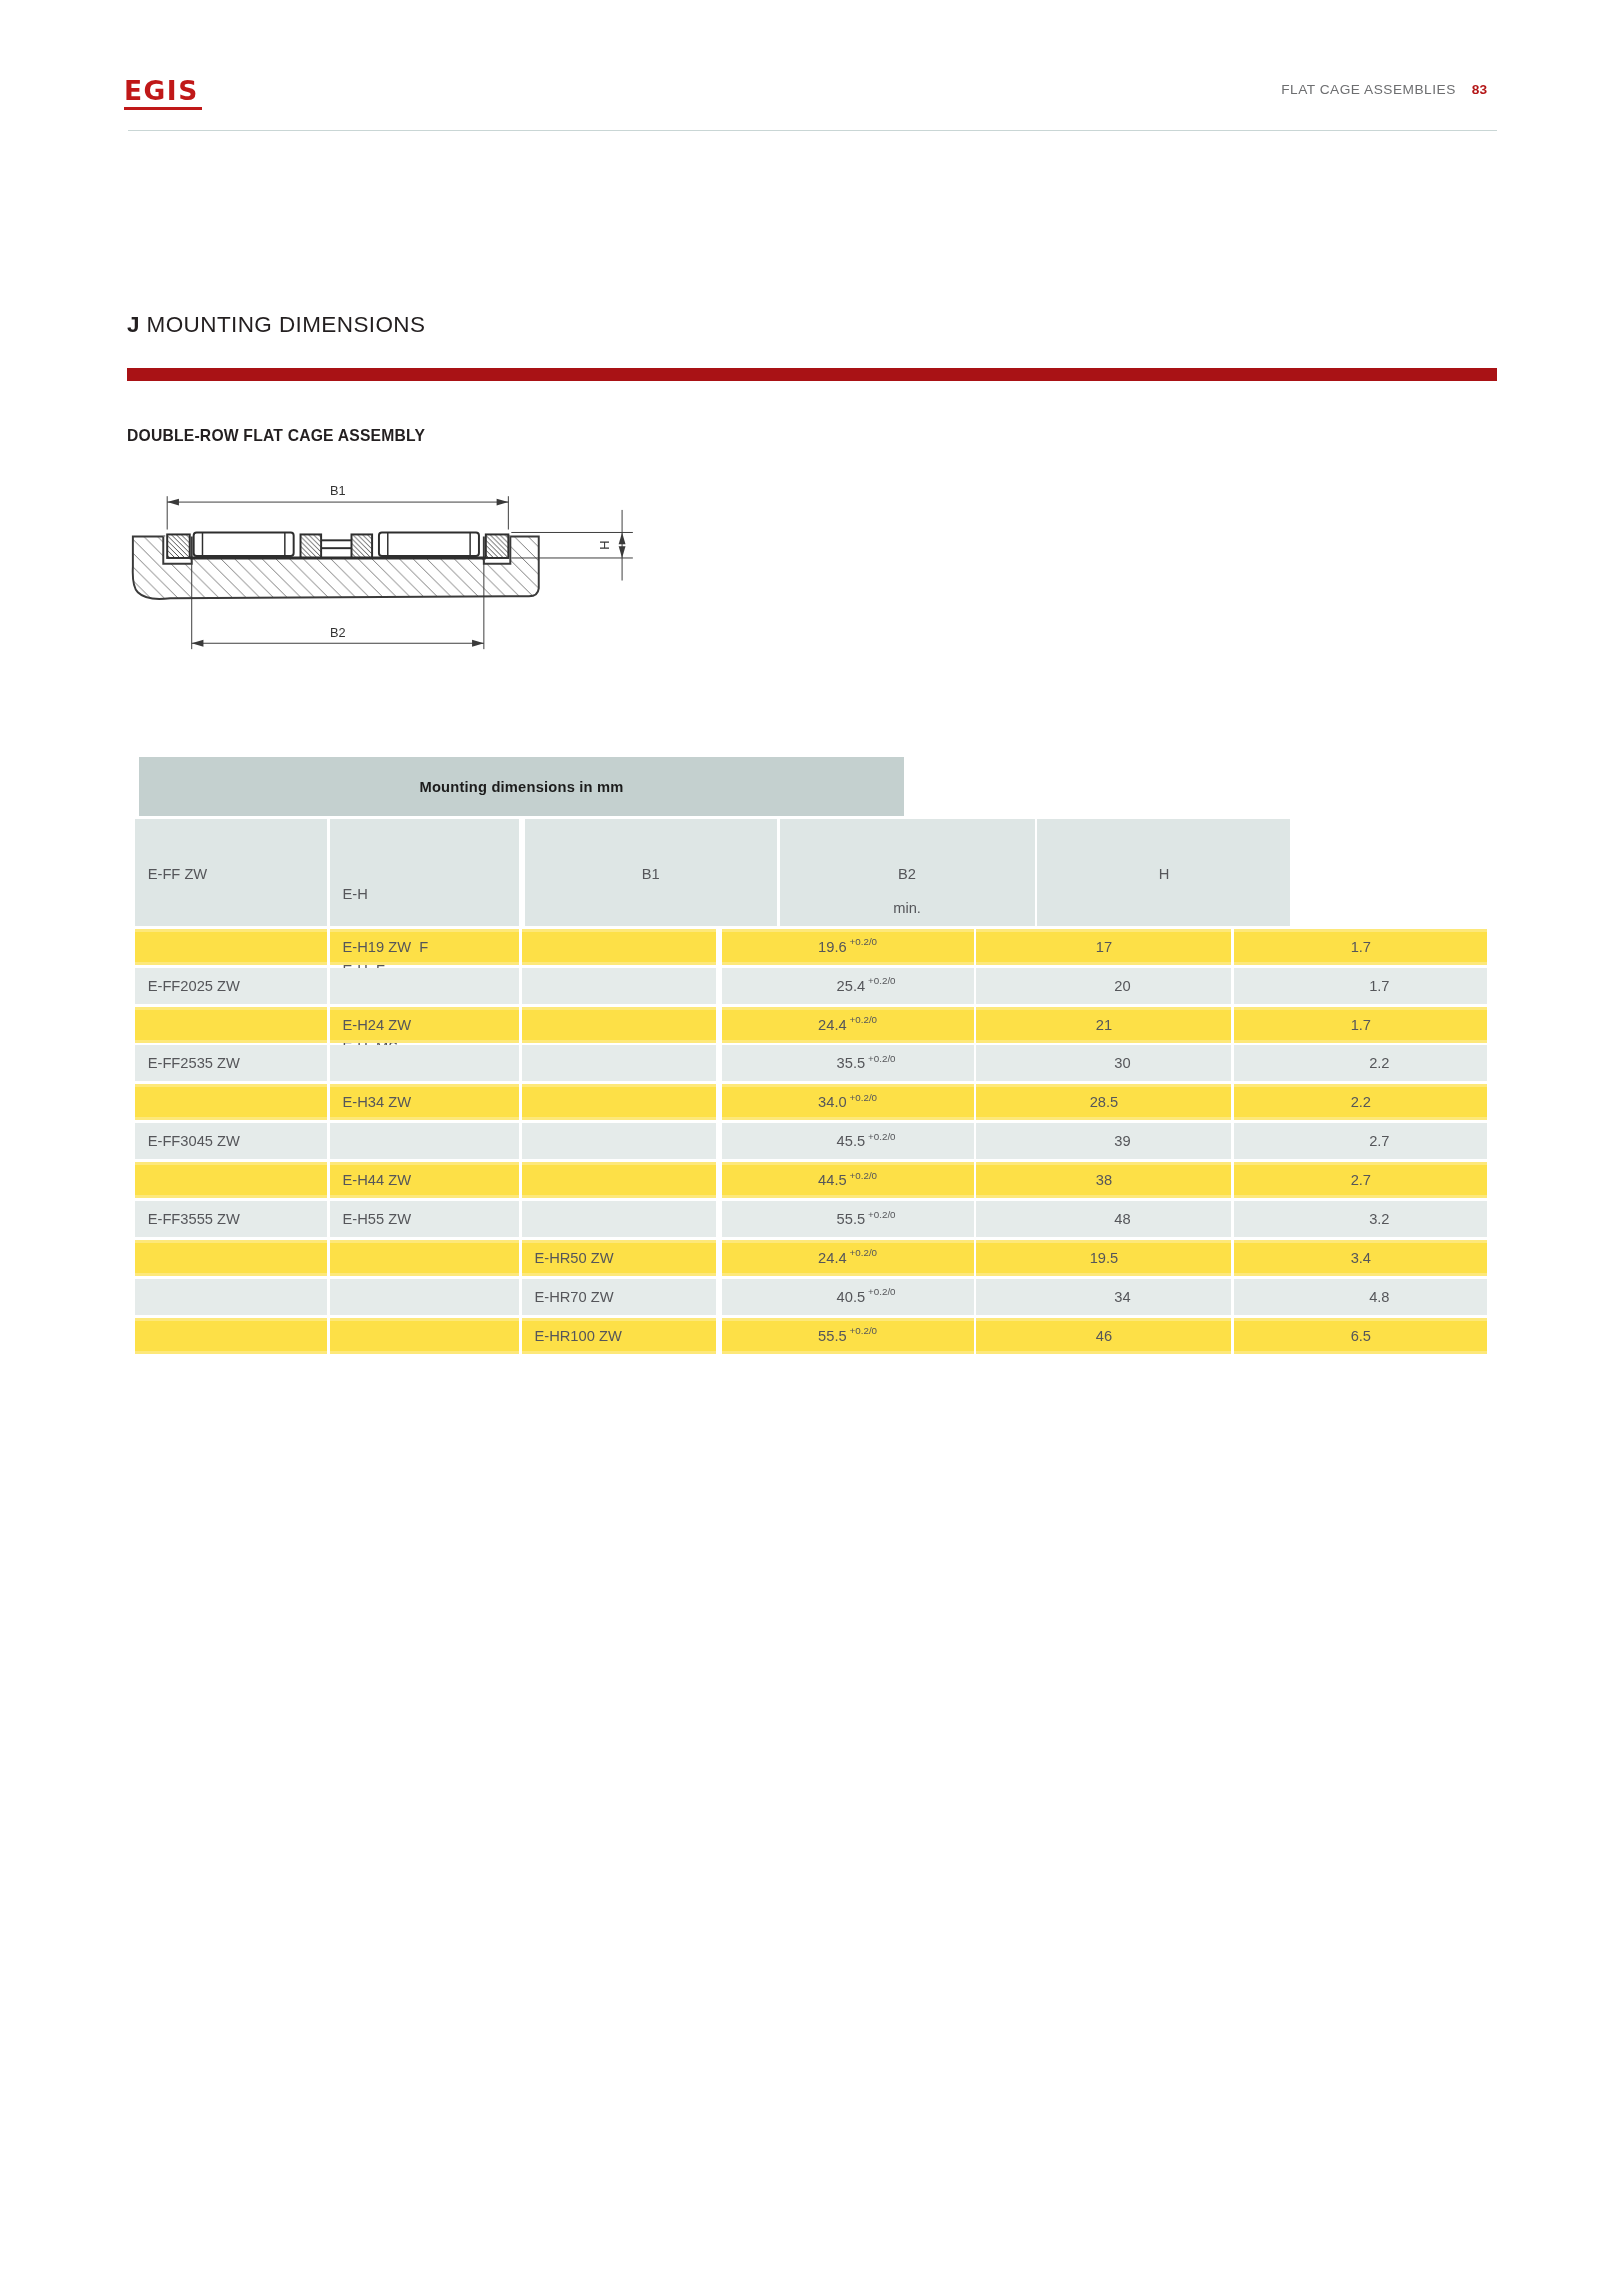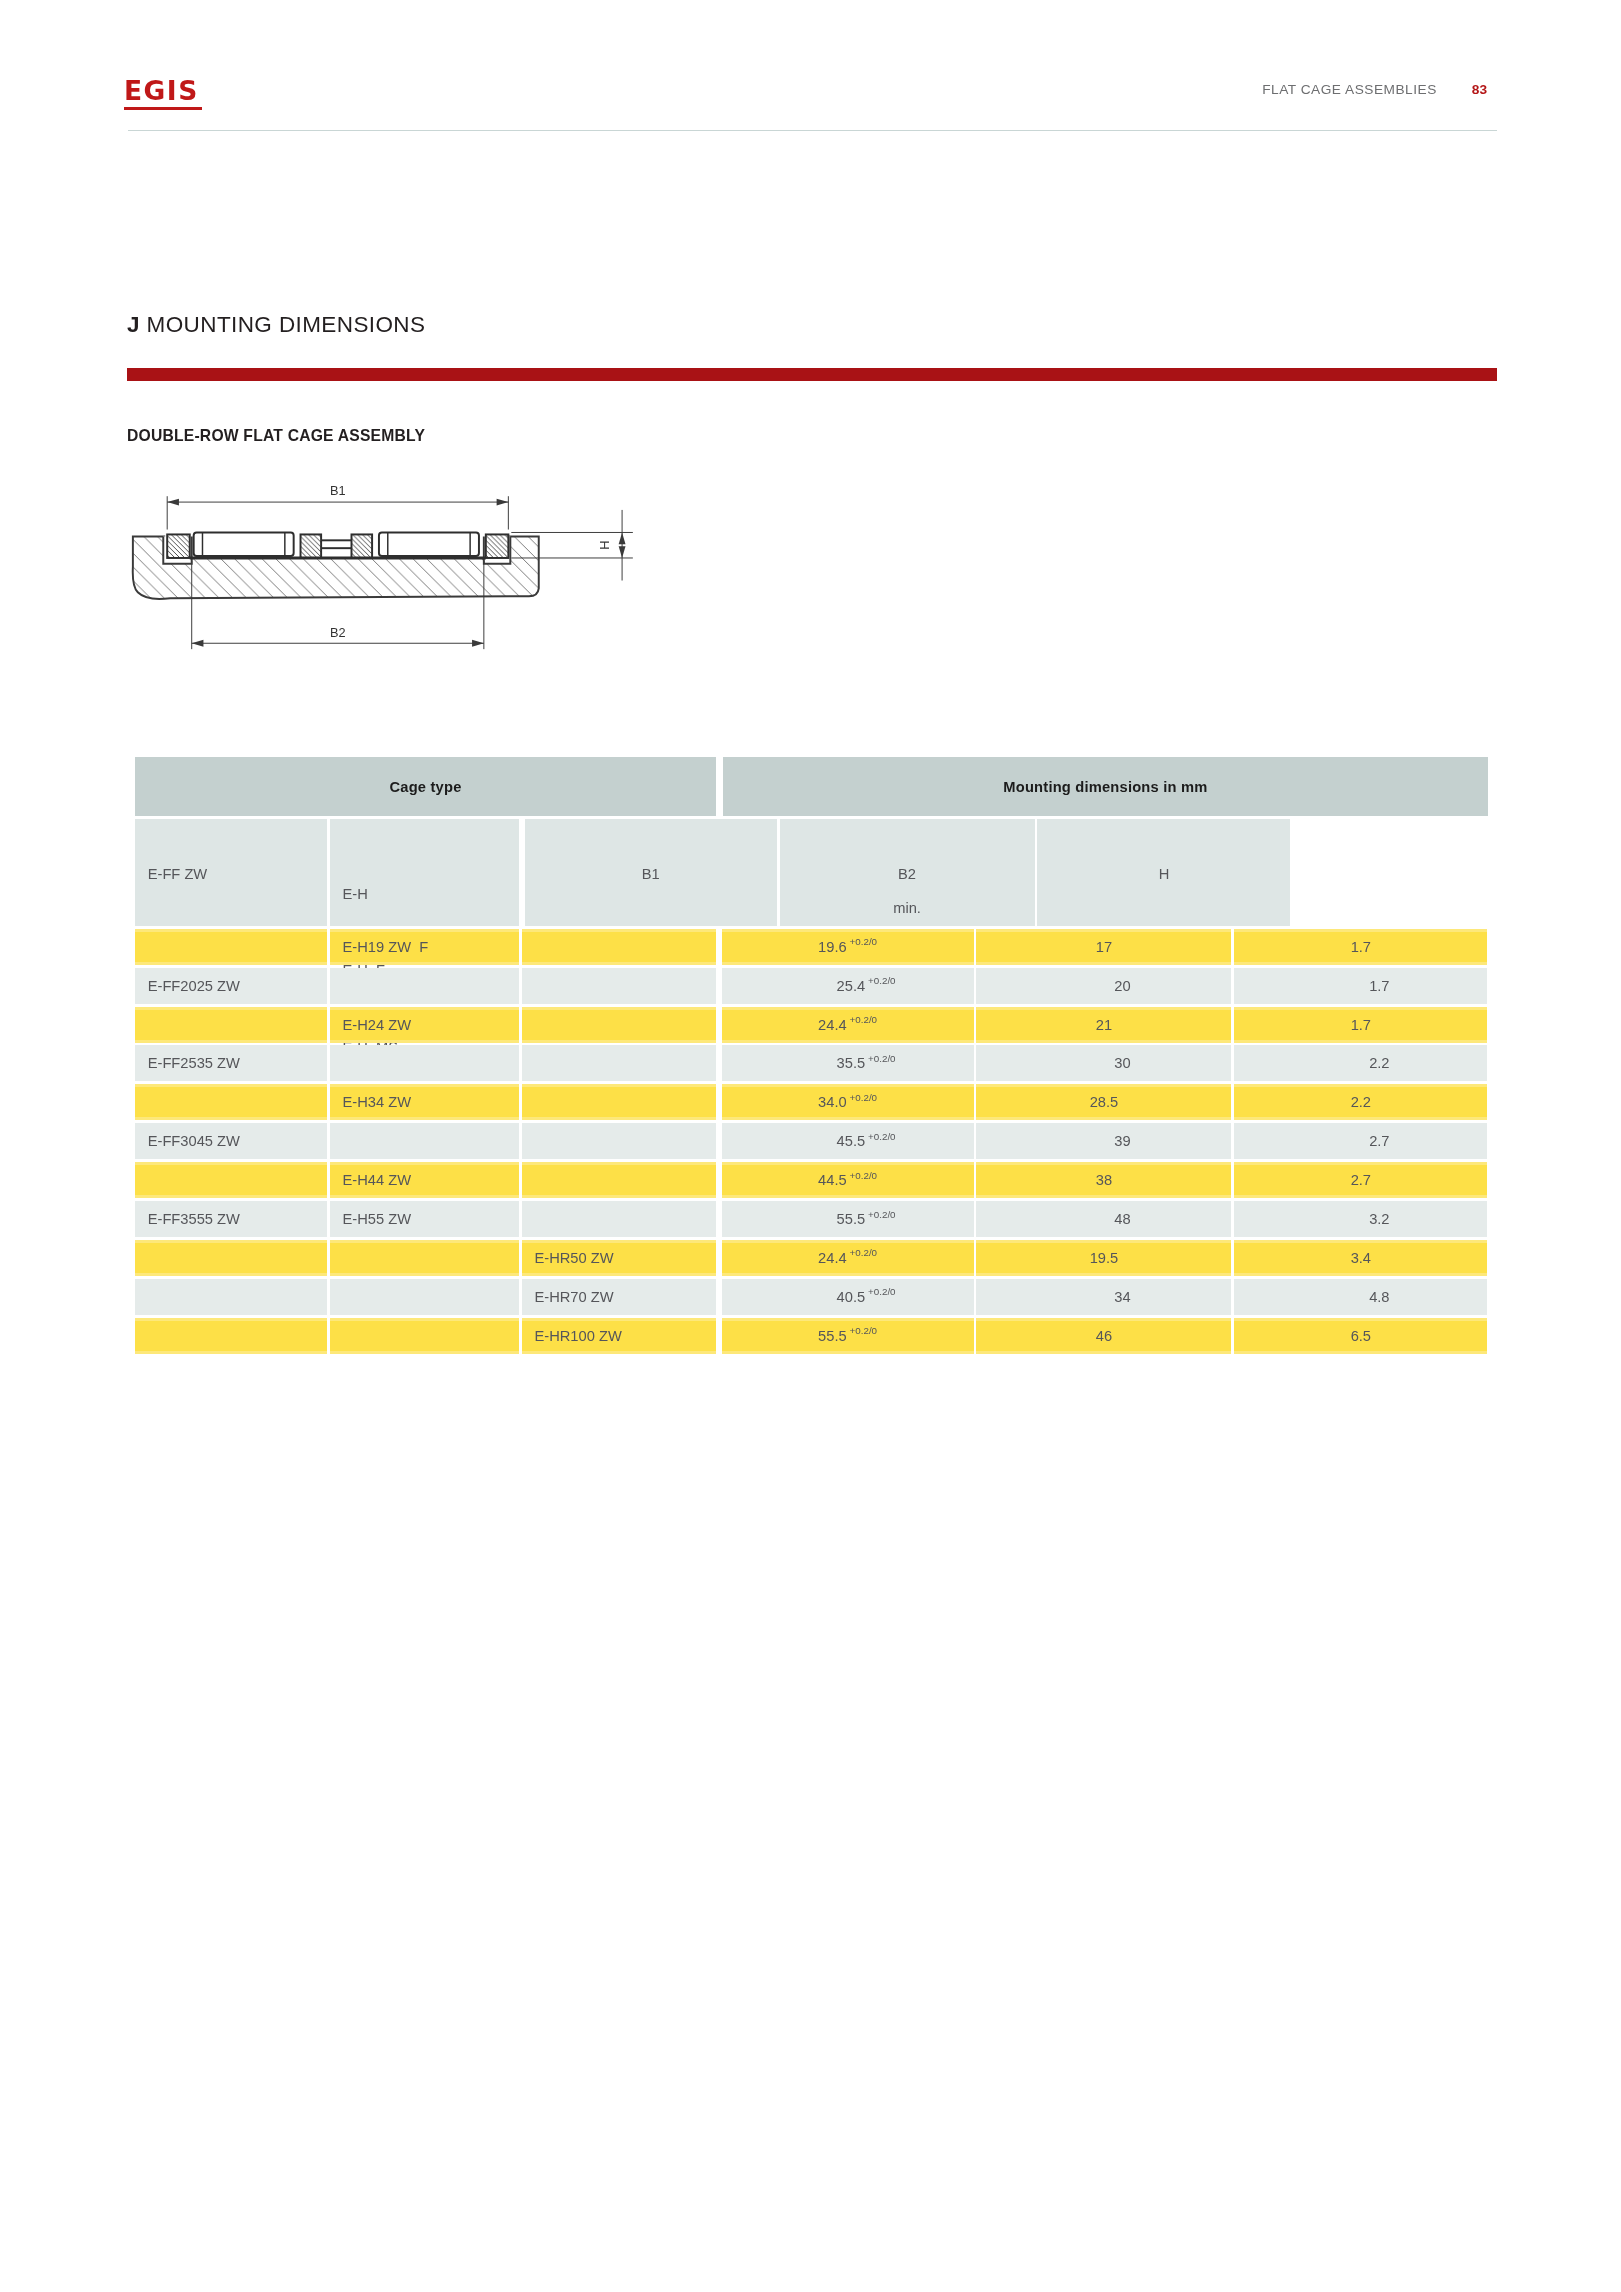--- a/index.html
+++ b/index.html
@@ -9,21 +9,21 @@
     -webkit-font-smoothing:antialiased;
   }
   .abs{position:absolute;}
 
   
   .logo{
     left:124px;top:78px;color:#c01818;font-weight:900;font-size:26.5px;
     letter-spacing:1.5px;line-height:1;border-bottom:3.9px solid #c01818;
     padding:0 2.9px 2.9px 0;font-family:"DejaVu Sans", sans-serif;
   }
-  .hdr-right{top:82px;right:134px;display:flex;align-items:center;gap:35px;margin-left:12px;}
+  .hdr-right{top:82px;right:134px;display:flex;align-items:center;gap:16px;margin-left:12px;}
   .hdr-title{font-size:13.7px;color:#6d6e70;letter-spacing:0.5px;}
   .page-num{font-size:13.7px;color:#b41617;font-weight:bold;}
   .rule{left:128px;top:130px;width:1369px;height:1px;background:#c9d6d5;}
 
   
   .section{left:127px;top:312px;font-size:22.5px;color:#231f20;letter-spacing:0.4px;}
   .section .idx{font-weight:bold;}
   .accent{left:127px;top:368px;width:1370px;height:12.7px;background:#a91215;}
   .subtitle{left:127px;top:427px;font-size:15.7px;font-weight:bold;color:#231f20;letter-spacing:0.2px;}
 
@@ -125,21 +125,20 @@
     <line x1="392" y1="109" x2="516" y2="109" stroke="#3a3a3a" stroke-width="1"></line>
     <line x1="505" y1="60" x2="505" y2="132" stroke="#3a3a3a" stroke-width="1"></line>
     <polygon points="505,83 501.5,95 508.5,95" fill="#3a3a3a"></polygon>
     <polygon points="505,109 501.5,97 508.5,97" fill="#3a3a3a"></polygon>
     <text x="492" y="96" text-anchor="middle" font-size="13" fill="#333333" transform="rotate(-90 492 96)">H</text>
   </svg>
 
   <div class="abs tbl">
 
     <div class="row hrow">
-      <div class="cell wL bgH">Cage type</div>
       <div class="cell wR bgH">Mounting dimensions in mm</div>
     </div>
 
     <div class="row sub">
       <div class="cell c1 bgS name">E-FF ZW</div>
       <div class="cell c2 bgS stack">
         <span style="display:block;">E-H</span>
         <span style="display:block;">E-H  F</span>
         <span style="display:block;">E-H  MS</span>
       </div>

